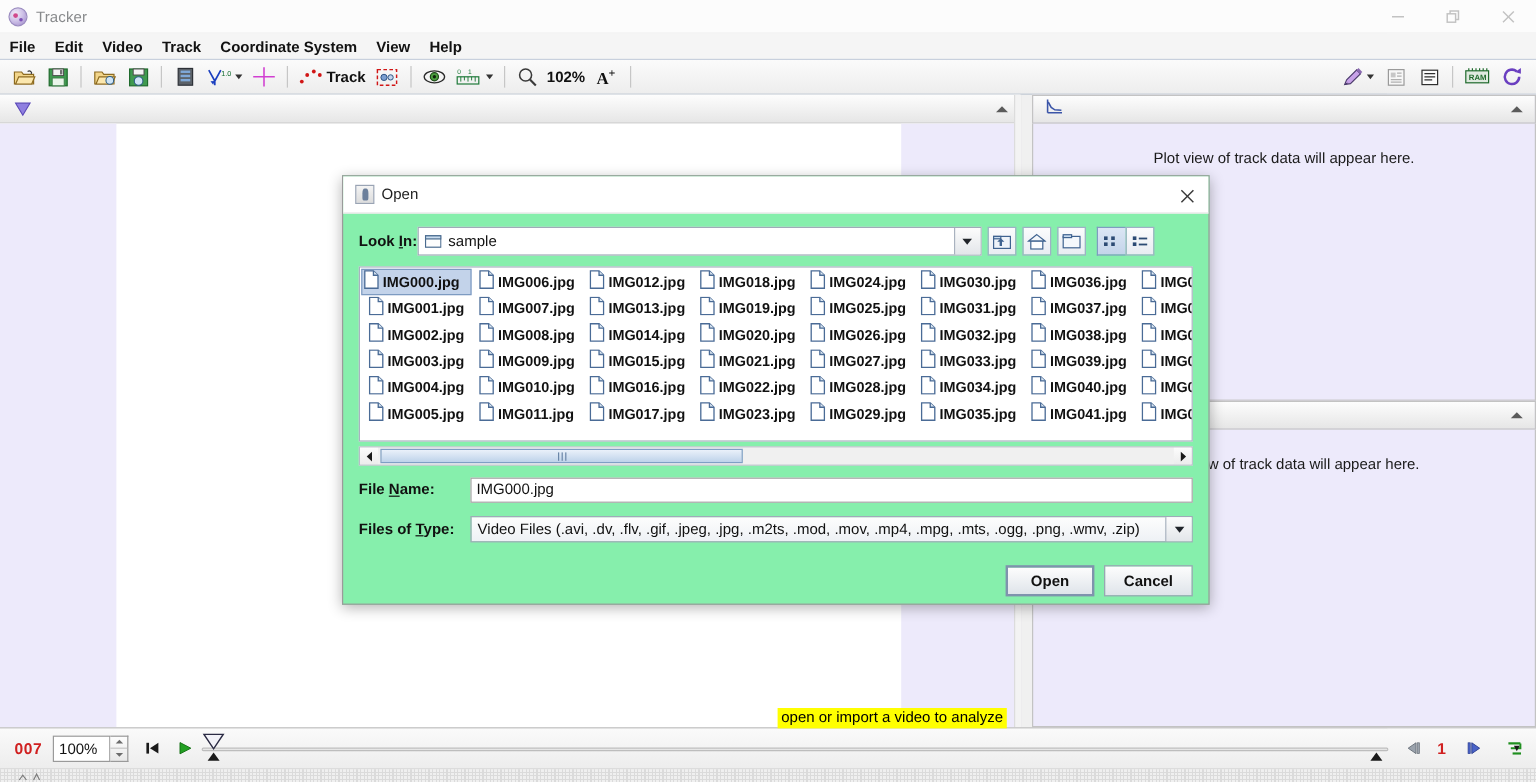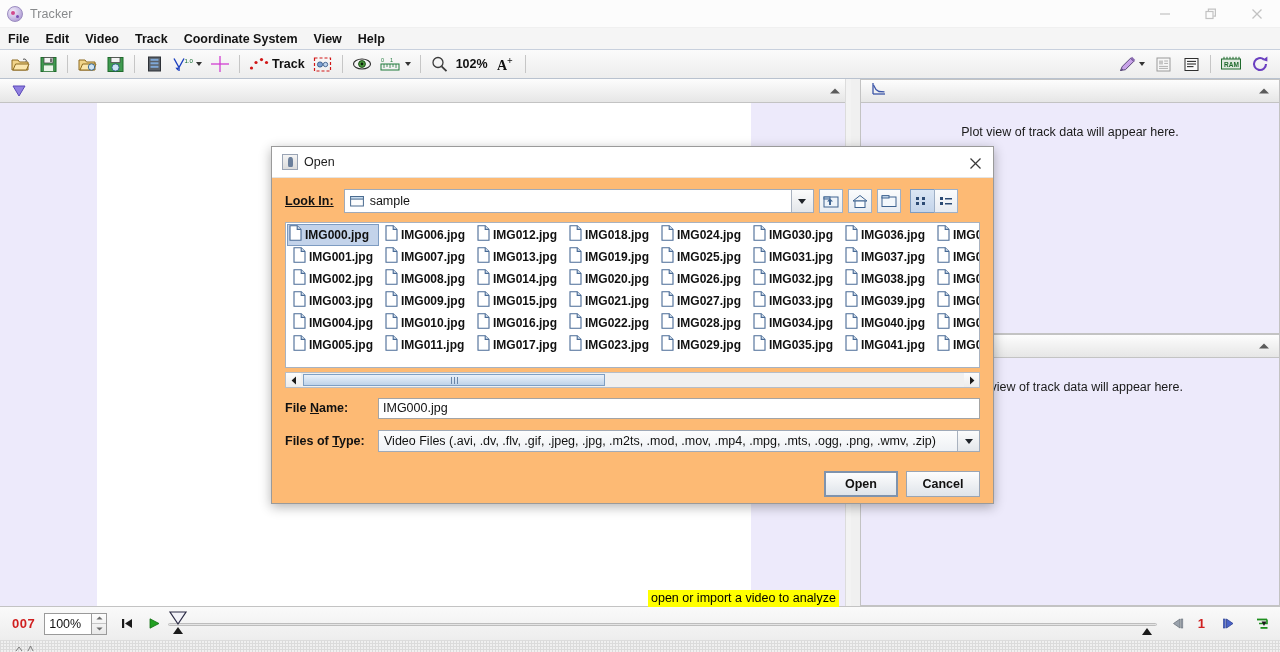--- a/index.html
+++ b/index.html
@@ -246,23 +246,23 @@
     color: #000;
     font-size: 12.5px;
     padding: 1px 3px 2px 3px;
     white-space: nowrap;
     z-index: 40;
   }
 
   
   .dialog {
     position: absolute;
-    left: 271px; top: 146px;
+    left: 285px; top: 146px;
     width: 723px; height: 358px;
-    background: #fdba74;
+    background: #86efac;
     border: 1px solid #9a9a9a;
     box-shadow: 0 3px 11px rgba(0,0,0,.30);
     z-index: 50;
   }
   .dlg-title {
     height: 31px; background: #ffffff;
     display: flex; align-items: center;
     border-bottom: 1px solid #e4e4e4;
     position: relative;
   }
@@ -761,21 +761,21 @@
         <svg width="13" height="13" viewBox="0 0 13 13">
           <line x1="1.5" y1="1.5" x2="11.5" y2="11.5" stroke="#3a3a3a" stroke-width="1.2"></line>
           <line x1="11.5" y1="1.5" x2="1.5" y2="11.5" stroke="#3a3a3a" stroke-width="1.2"></line>
         </svg>
       </span>
     </div>
 
     <div class="dlg-body">
 
       <div class="lookin-row">
-        <span class="lbl" style="margin-right:10px;text-decoration:underline;"><span>Look </span><u>I</u><span>n:</span></span>
+        <span class="lbl" style=""><span>Look </span><u>I</u><span>n:</span></span>
         <div class="combo" style="width:470px;">
           <span style="margin-left:5px; display:flex;">
             <svg width="14" height="12" viewBox="0 0 14 12">
               <rect x="0.6" y="1.5" width="12.8" height="9.5" fill="#fdfdfd" stroke="#4a6b8f" stroke-width="1"></rect>
               <rect x="0.6" y="1.5" width="12.8" height="2.6" fill="#c9dcef" stroke="#4a6b8f" stroke-width="1"></rect>
             </svg>
           </span>
           <span class="ctext">sample</span>
           <span class="combo-arrow">
               <span class="arrow-dn"></span>

